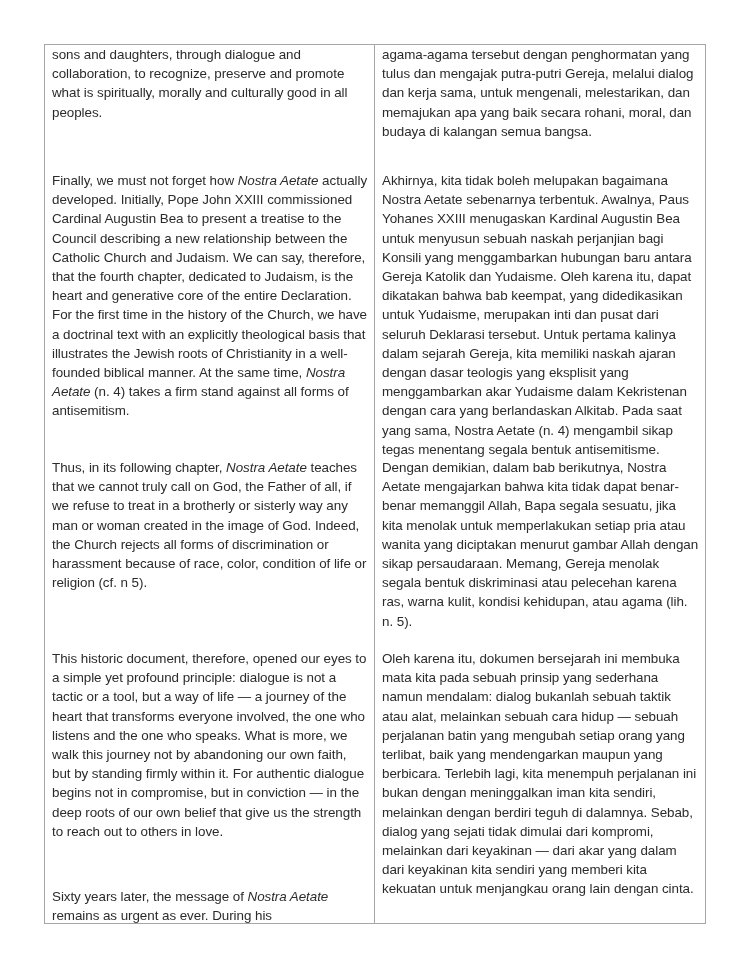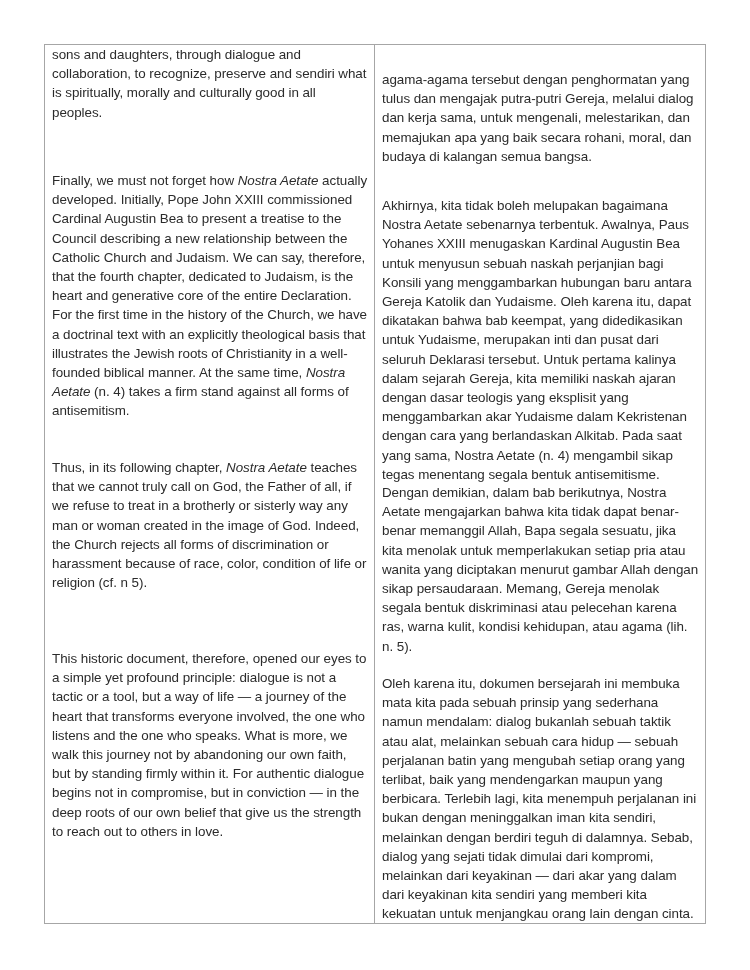--- a/index.html
+++ b/index.html
@@ -30,46 +30,46 @@
       height: 100%;
       position: relative;
       overflow: hidden;
     }
     .col-en {
       width: 330px;
       border-right: 1px solid #a6a6a6;
     }
     .col-id {
       width: 330px;
-      margin-top: 25px;
     }
     .para {
       position: absolute;
       left: 7px;
       right: 6px;
       margin: 0;
       font-size: 13.4px;
       line-height: 19.2px;
       letter-spacing: -0.05px;
     }
     .para i { }
   </style>
 </head>
 <body>
 
 <div class="page-table">
   <div class="col col-en">
-    <p class="para" style="top:0px;">sons and daughters, through dialogue and collaboration, to recognize, preserve and sendiri what is spiritually, morally and culturally good in all peoples.</p>
+    <p class="para" style="top:0px;">sons and daughters, through dialogue and collaboration, to recognize, preserve and promote what is spiritually, morally and culturally good in all peoples.</p>
 
     <p class="para" style="top:126px;"><span>Finally, we must not forget how </span><i>Nostra Aetate</i><span> actually developed. Initially, Pope John XXIII commissioned Cardinal Augustin Bea to present a treatise to the Council describing a new relationship between the Catholic Church and Judaism. We can say, therefore, that the fourth chapter, dedicated to Judaism, is the heart and generative core of the entire Declaration. For the first time in the history of the Church, we have a doctrinal text with an explicitly theological basis that illustrates the Jewish roots of Christianity in a well-founded biblical manner. At the same time, </span><i>Nostra Aetate</i><span> (n. 4) takes a firm stand against all forms of antisemitism.</span></p>
 
     <p class="para" style="top:413px;"><span>Thus, in its following chapter, </span><i>Nostra Aetate</i><span> teaches that we cannot truly call on God, the Father of all, if we refuse to treat in a brotherly or sisterly way any man or woman created in the image of God. Indeed, the Church rejects all forms of discrimination or harassment because of race, color, condition of life or religion (cf. n 5).</span></p>
 
     <p class="para" style="top:604px;">This historic document, therefore, opened our eyes to a simple yet profound principle: dialogue is not a tactic or a tool, but a way of life — a journey of the heart that transforms everyone involved, the one who listens and the one who speaks. What is more, we walk this journey not by abandoning our own faith, but by standing firmly within it. For authentic dialogue begins not in compromise, but in conviction — in the deep roots of our own belief that give us the strength to reach out to others in love.</p>
 
+    <p class="para" style="top:842px;"><span>Sixty years later, the message of </span><i>Nostra Aetate</i><span> remains as urgent as ever. During his</span></p>
   </div>
   <div class="col col-id">
     <p class="para" style="top:0px;">agama-agama tersebut dengan penghormatan yang tulus dan mengajak putra-putri Gereja, melalui dialog dan kerja sama, untuk mengenali, melestarikan, dan memajukan apa yang baik secara rohani, moral, dan budaya di kalangan semua bangsa.</p>
 
     <p class="para" style="top:126px;">Akhirnya, kita tidak boleh melupakan bagaimana Nostra Aetate sebenarnya terbentuk. Awalnya, Paus Yohanes XXIII menugaskan Kardinal Augustin Bea untuk menyusun sebuah naskah perjanjian  bagi Konsili yang menggambarkan hubungan baru antara Gereja Katolik dan Yudaisme. Oleh karena itu, dapat dikatakan bahwa bab keempat, yang didedikasikan untuk Yudaisme, merupakan inti dan pusat dari seluruh Deklarasi tersebut. Untuk pertama kalinya dalam sejarah Gereja, kita memiliki naskah ajaran dengan dasar teologis yang eksplisit yang menggambarkan akar Yudaisme dalam Kekristenan dengan cara yang berlandaskan Alkitab. Pada saat yang sama, Nostra Aetate (n. 4) mengambil sikap tegas menentang segala bentuk antisemitisme.</p>
 
     <p class="para" style="top:413px;">Dengan demikian, dalam bab berikutnya, Nostra Aetate mengajarkan bahwa kita tidak dapat benar-benar memanggil Allah, Bapa segala sesuatu, jika kita menolak untuk memperlakukan setiap pria atau wanita yang diciptakan menurut gambar Allah dengan sikap persaudaraan. Memang, Gereja menolak segala bentuk diskriminasi atau pelecehan karena ras, warna kulit, kondisi kehidupan, atau agama (lih. n. 5).</p>
 
     <p class="para" style="top:604px;">Oleh karena itu, dokumen bersejarah ini membuka mata kita pada sebuah prinsip yang sederhana namun mendalam: dialog bukanlah sebuah taktik atau alat, melainkan sebuah cara hidup — sebuah perjalanan batin yang mengubah setiap orang yang terlibat, baik yang mendengarkan maupun yang berbicara. Terlebih lagi, kita menempuh perjalanan ini bukan dengan meninggalkan iman kita sendiri, melainkan dengan berdiri teguh di dalamnya. Sebab, dialog yang sejati tidak dimulai dari kompromi, melainkan dari keyakinan — dari akar yang dalam dari keyakinan kita sendiri yang memberi kita kekuatan untuk menjangkau orang lain dengan cinta.</p>
 

